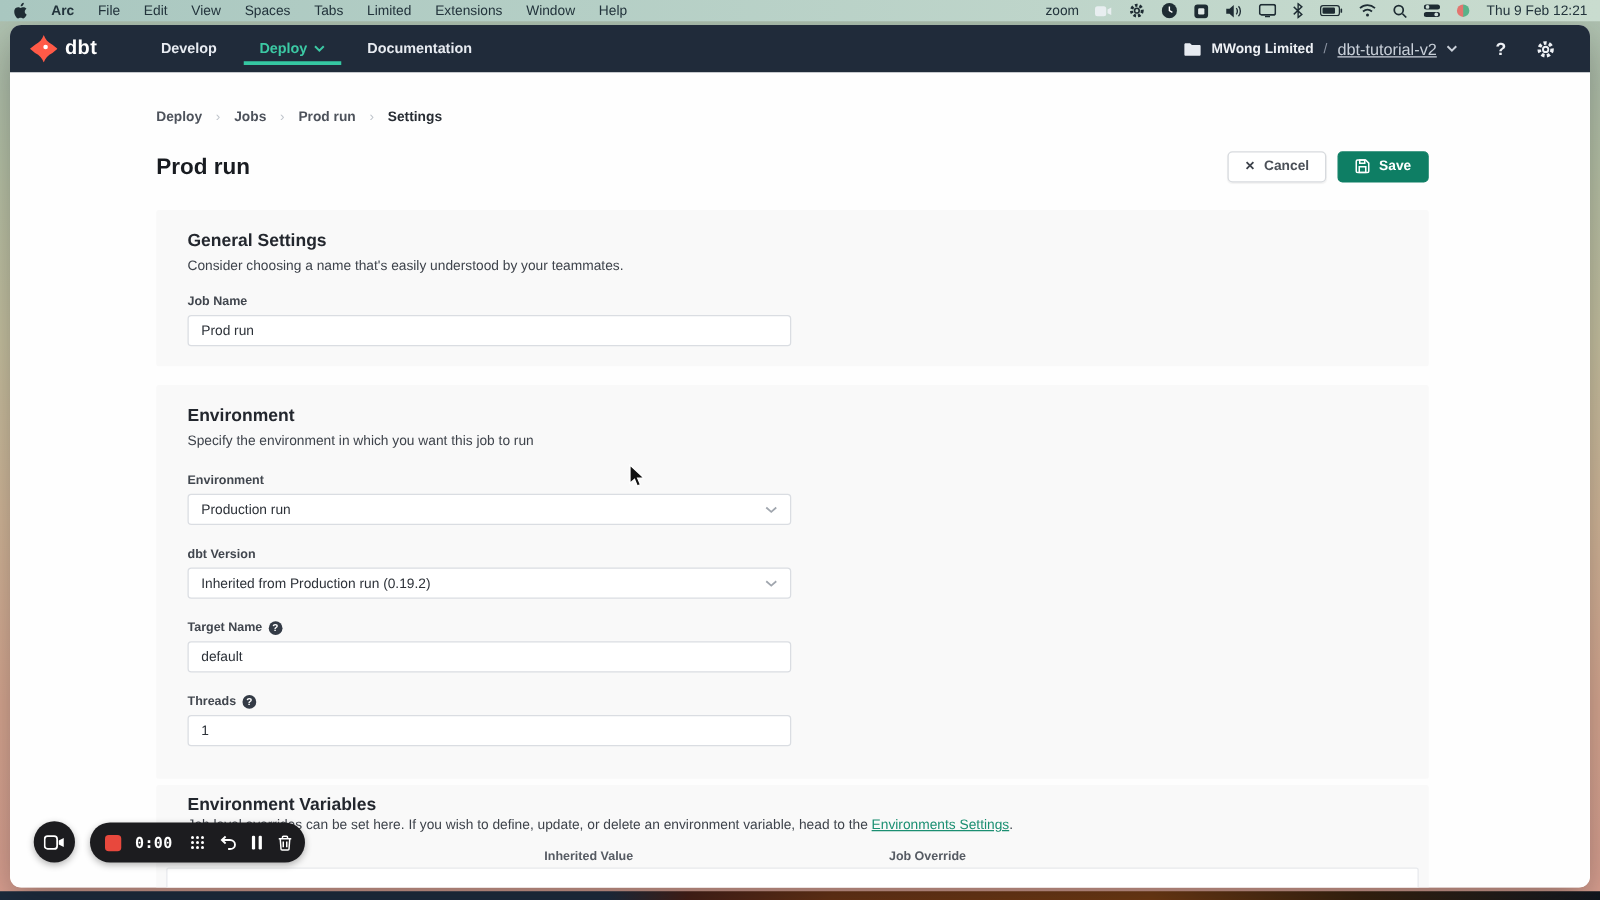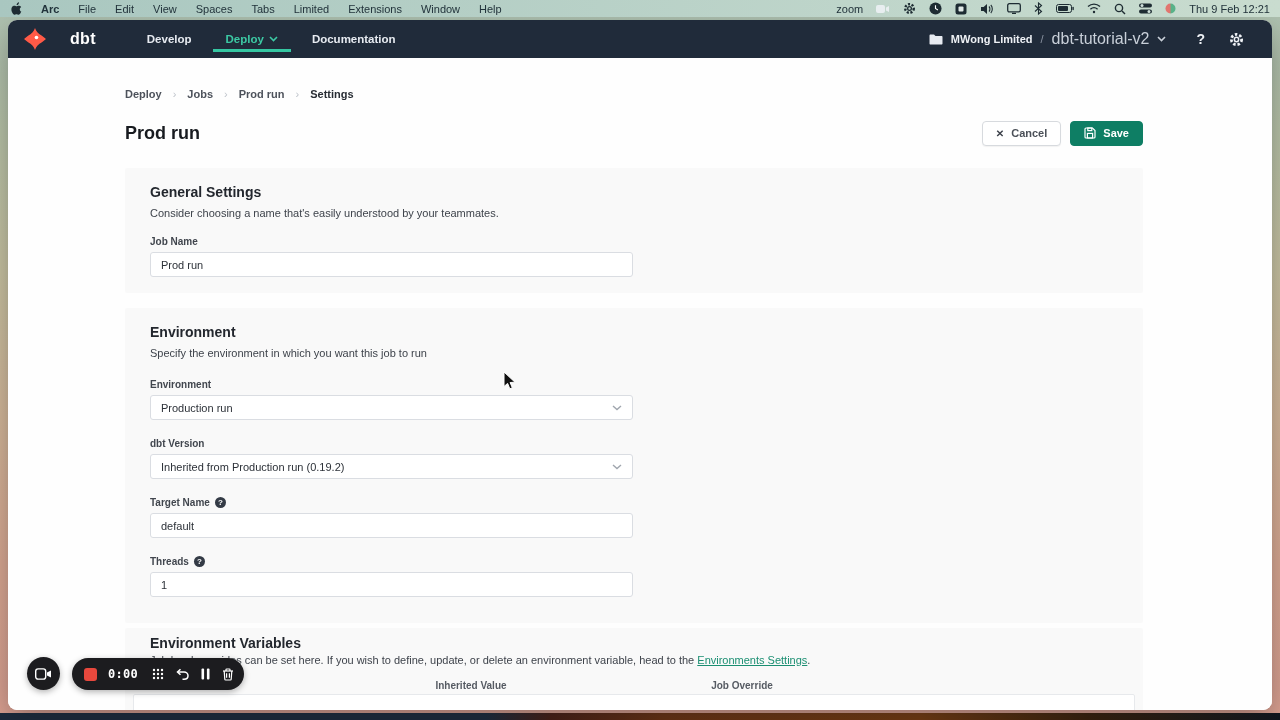--- a/index.html
+++ b/index.html
@@ -26,31 +26,31 @@
   .mb-icon { display:flex; align-items:center; }
   .datetime { font-weight:500; white-space:nowrap; }
 
   
   .window { position:absolute; left:8px; top:20px; width:1264px; height:690px;
     border-radius:9px; overflow:hidden; background:#fff;
     box-shadow:0 12px 34px rgba(20,25,35,.38); z-index:10; }
 
   
   .dbt-nav { height:38px; background:#202b3a; display:flex; align-items:center; padding:0 28px 0 16px; }
-  .logo { display:flex; align-items:center; gap:24px; }
+  .logo { display:flex; align-items:center; gap:6px; }
   .logo-text { color:#fff; font-size:16px; font-weight:800; letter-spacing:.3px; }
   .nav-links { display:flex; align-items:stretch; margin-left:34px; height:26px; }
   .nav-item { position:relative; display:flex; align-items:center; gap:5px; padding:0 17px;
     font-size:11.5px; font-weight:700; color:#e7ebf1; cursor:pointer; }
   .nav-item.active { color:#3cc9a4; }
   .nav-item.active::after { content:""; position:absolute; left:4px; right:4px; bottom:0; height:3px; background:#35c7a2; }
   .nav-right { margin-left:auto; display:flex; align-items:center; gap:8px; color:#eef1f5; }
   .nav-right .org { font-size:11px; font-weight:700; }
   .nav-right .slash { color:#8a93a1; font-size:11px; }
-  .nav-right .project { font-size:16px; color:#c9d0d9; }
+  .nav-right .project { font-size:13px; color:#c9d0d9;text-decoration:underline; }
   .nav-help { font-size:14px; font-weight:800; margin-left:22px; cursor:pointer; }
   .nav-gear { margin-left:16px; cursor:pointer; display:flex; }
 
   
   .page { position:relative; height:652px; background:#fefefe; overflow:hidden; }
   .content { position:absolute; left:117px; top:0; width:1018px; }
 
   .breadcrumb { margin-top:30px; display:flex; align-items:center; gap:11px; font-size:11px; }
   .breadcrumb .bc { color:#4d525b; font-weight:600; cursor:pointer; }
   .breadcrumb .bc.current { color:#272c33; font-weight:700; cursor:default; }

